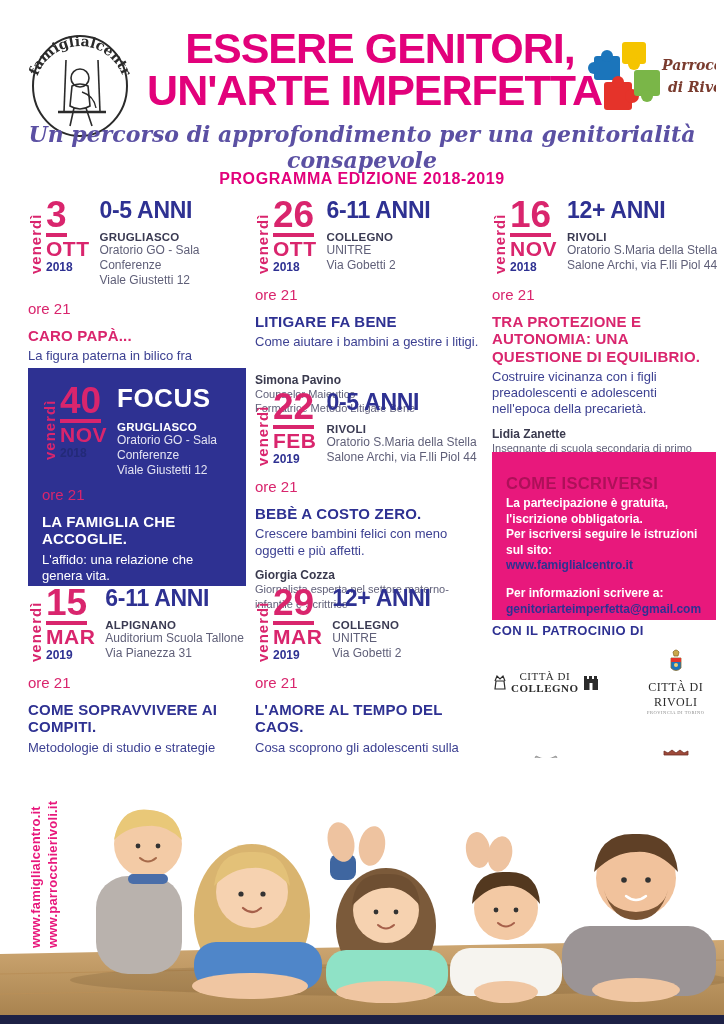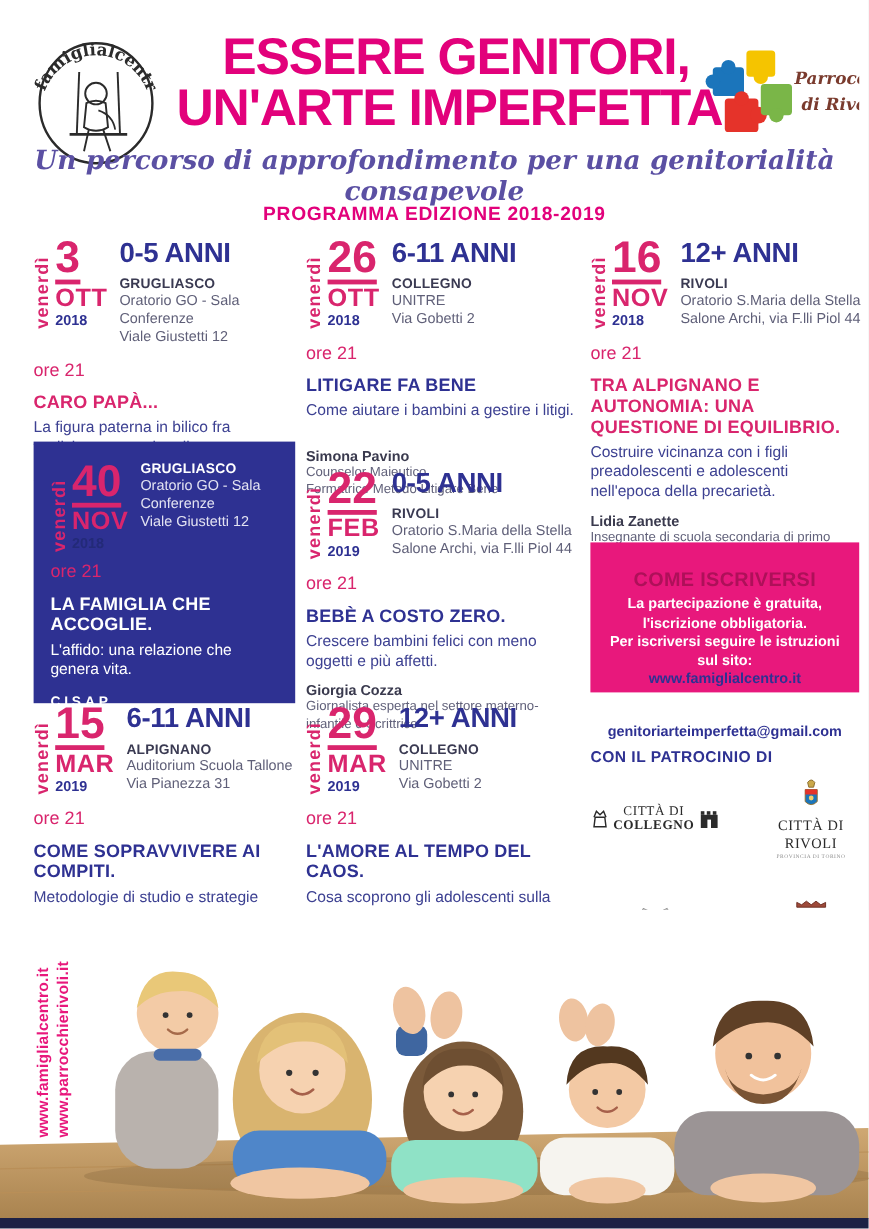--- a/index.html
+++ b/index.html
@@ -58,22 +58,22 @@
   .focus-box .year { color:#232A78; }
   .focus-box .city { color:#ffffff; }
   .focus-box .venue, .focus-box .address { color:#E3E3F2; }
   .focus-label { font-size:26px; font-weight:bold; color:#fff; line-height:1; margin-bottom:10px; letter-spacing:0.5px; }
   .focus-box .time { margin:8px 0 10px; }
   .focus-box .ev-title { color:#fff; }
   .focus-box .ev-desc { color:#fff; }
   .focus-org { margin-top:12px; font-weight:bold; font-size:11.5px; line-height:1.3; color:#fff; }
   
   .iscriversi {
-    position:absolute; left:492px; top:452px; width:224px; height:125px;
-    background:#E8187C; padding:22px 14px 0 14px;text-align:center;
+    position:absolute; left:492px; top:452px; width:224px; height:168px;
+    background:#E8187C; padding:22px 14px 0 14px;
   }
   .isc-title { color:#AE1059; font-weight:bold; font-size:16.5px; letter-spacing:0.3px; margin-bottom:3px; }
   .isc-line { color:#fff; font-weight:bold; font-size:12px; line-height:1.3; }
   .isc-link { color:#2E3192; font-weight:bold; font-size:12px; line-height:1.3; text-decoration:none; display:block; }
   .isc-gap { height:12px; }
   
   .patrocinio { position:absolute; left:492px; top:623px; width:228px; }
   .pat-title { color:#2E3192; font-weight:bold; font-size:13px; letter-spacing:0.4px; margin-bottom:10px; }
   .pat-grid { display:grid; grid-template-columns:1fr 1fr; row-gap:8px; column-gap:6px; align-items:center; justify-items:center;gap:32px; }
   .pat-item { text-align:center; font-family:"Liberation Serif", serif; }
@@ -198,39 +198,40 @@
         <div class="year">2018</div>
       </div>
       <div class="info-col">
         <div class="age">12+ ANNI</div>
         <div class="city">RIVOLI</div>
         <div class="venue">Oratorio S.Maria della Stella</div>
         <div class="address">Salone Archi, via F.lli Piol 44</div>
       </div>
     </div>
     <div class="time">ore 21</div>
-    <div class="ev-title pink">TRA ALPIGNANO E AUTONOMIA: UNA QUESTIONE DI EQUILIBRIO.</div>
+    <div class="ev-title pink">TRA PROTEZIONE E AUTONOMIA: UNA QUESTIONE DI EQUILIBRIO.</div>
     <div class="ev-desc">Costruire vicinanza con i figli preadolescenti e adolescenti nell'epoca della precarietà.</div>
     <div class="speakers">
       <div class="sp-name">Lidia Zanette</div>
       <div class="sp-role">Insegnante di scuola secondaria di primo grado</div>
       <div class="sp-name">Maria Fernanda Vacirca</div>
       <div class="sp-role">Psicologa e insegnante di scuola secondaria di primo grado</div>
     </div>
   </div>
 
   <div class="focus-box">
     <div class="date-row">
       <div class="weekday">venerdì</div>
       <div class="date-col">
         <div class="day">40</div>
         <div class="month">NOV</div>
         <div class="year">2018</div>
       </div>
       <div class="info-col">
+        <div class="focus-label">FOCUS</div>
         <div class="city">GRUGLIASCO</div>
         <div class="venue">Oratorio GO - Sala Conferenze</div>
         <div class="address">Viale Giustetti 12</div>
       </div>
     </div>
     <div class="time">ore 21</div>
     <div class="ev-title">LA FAMIGLIA CHE ACCOGLIE.</div>
     <div class="ev-desc">L'affido: una relazione che genera vita.</div>
     <div class="focus-org">
       <div>C.I.S.A.P.</div>

